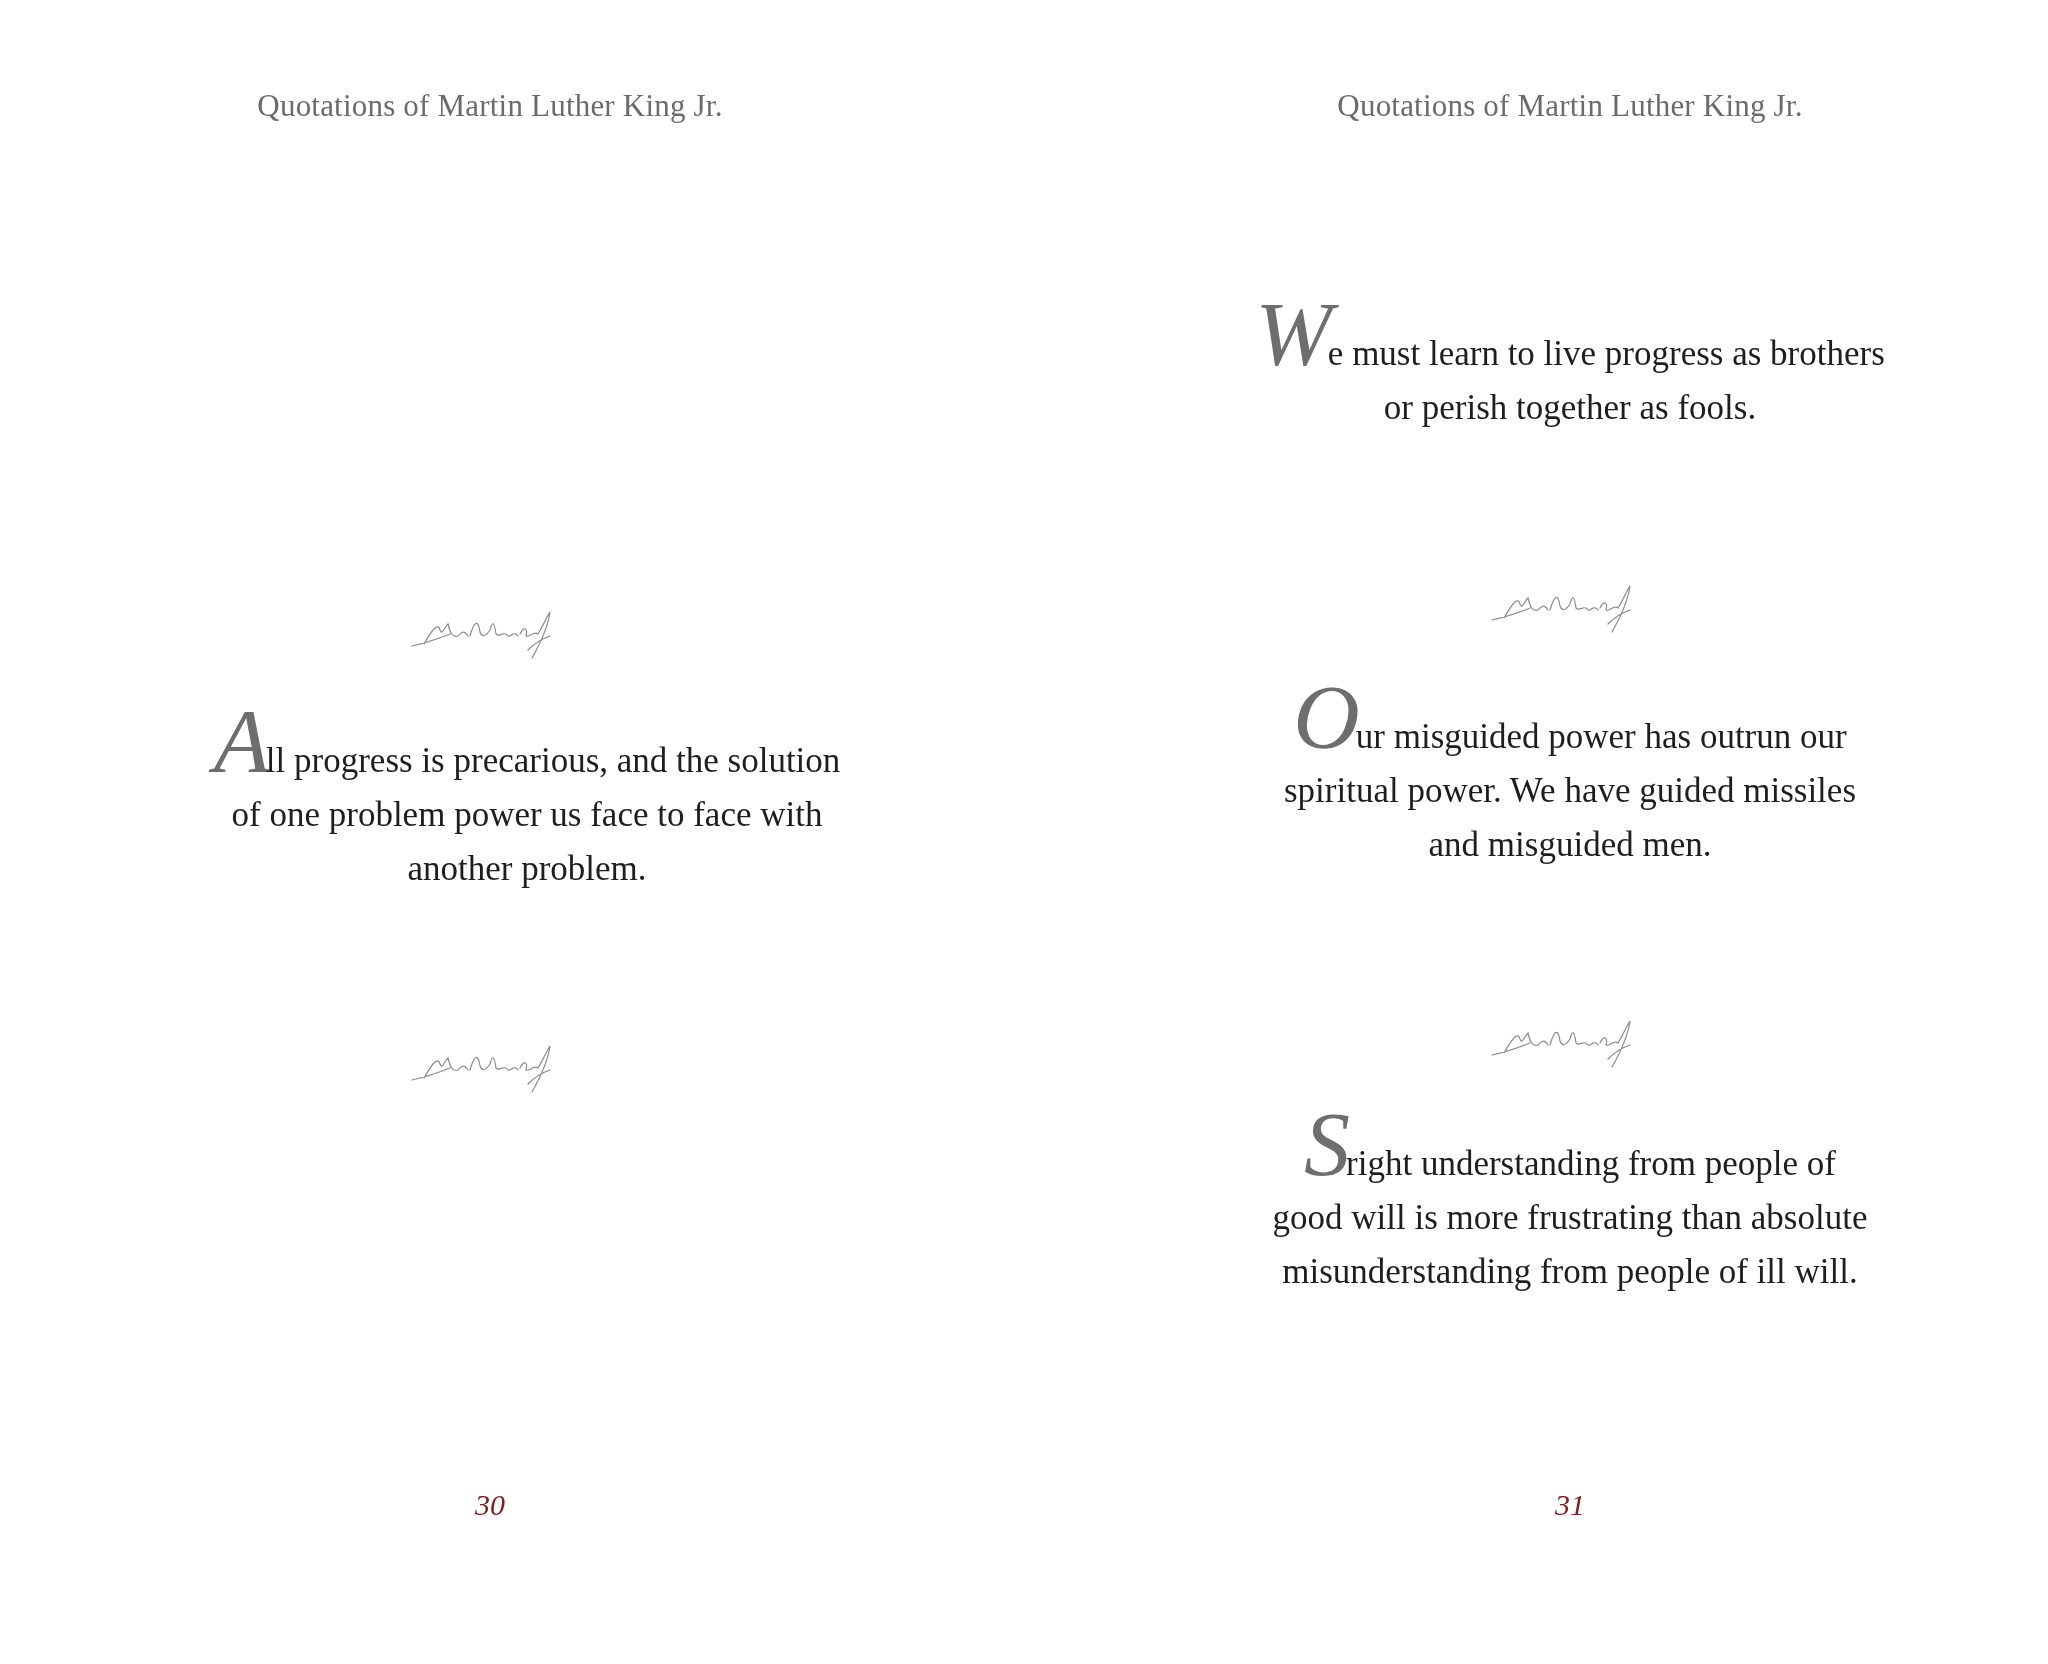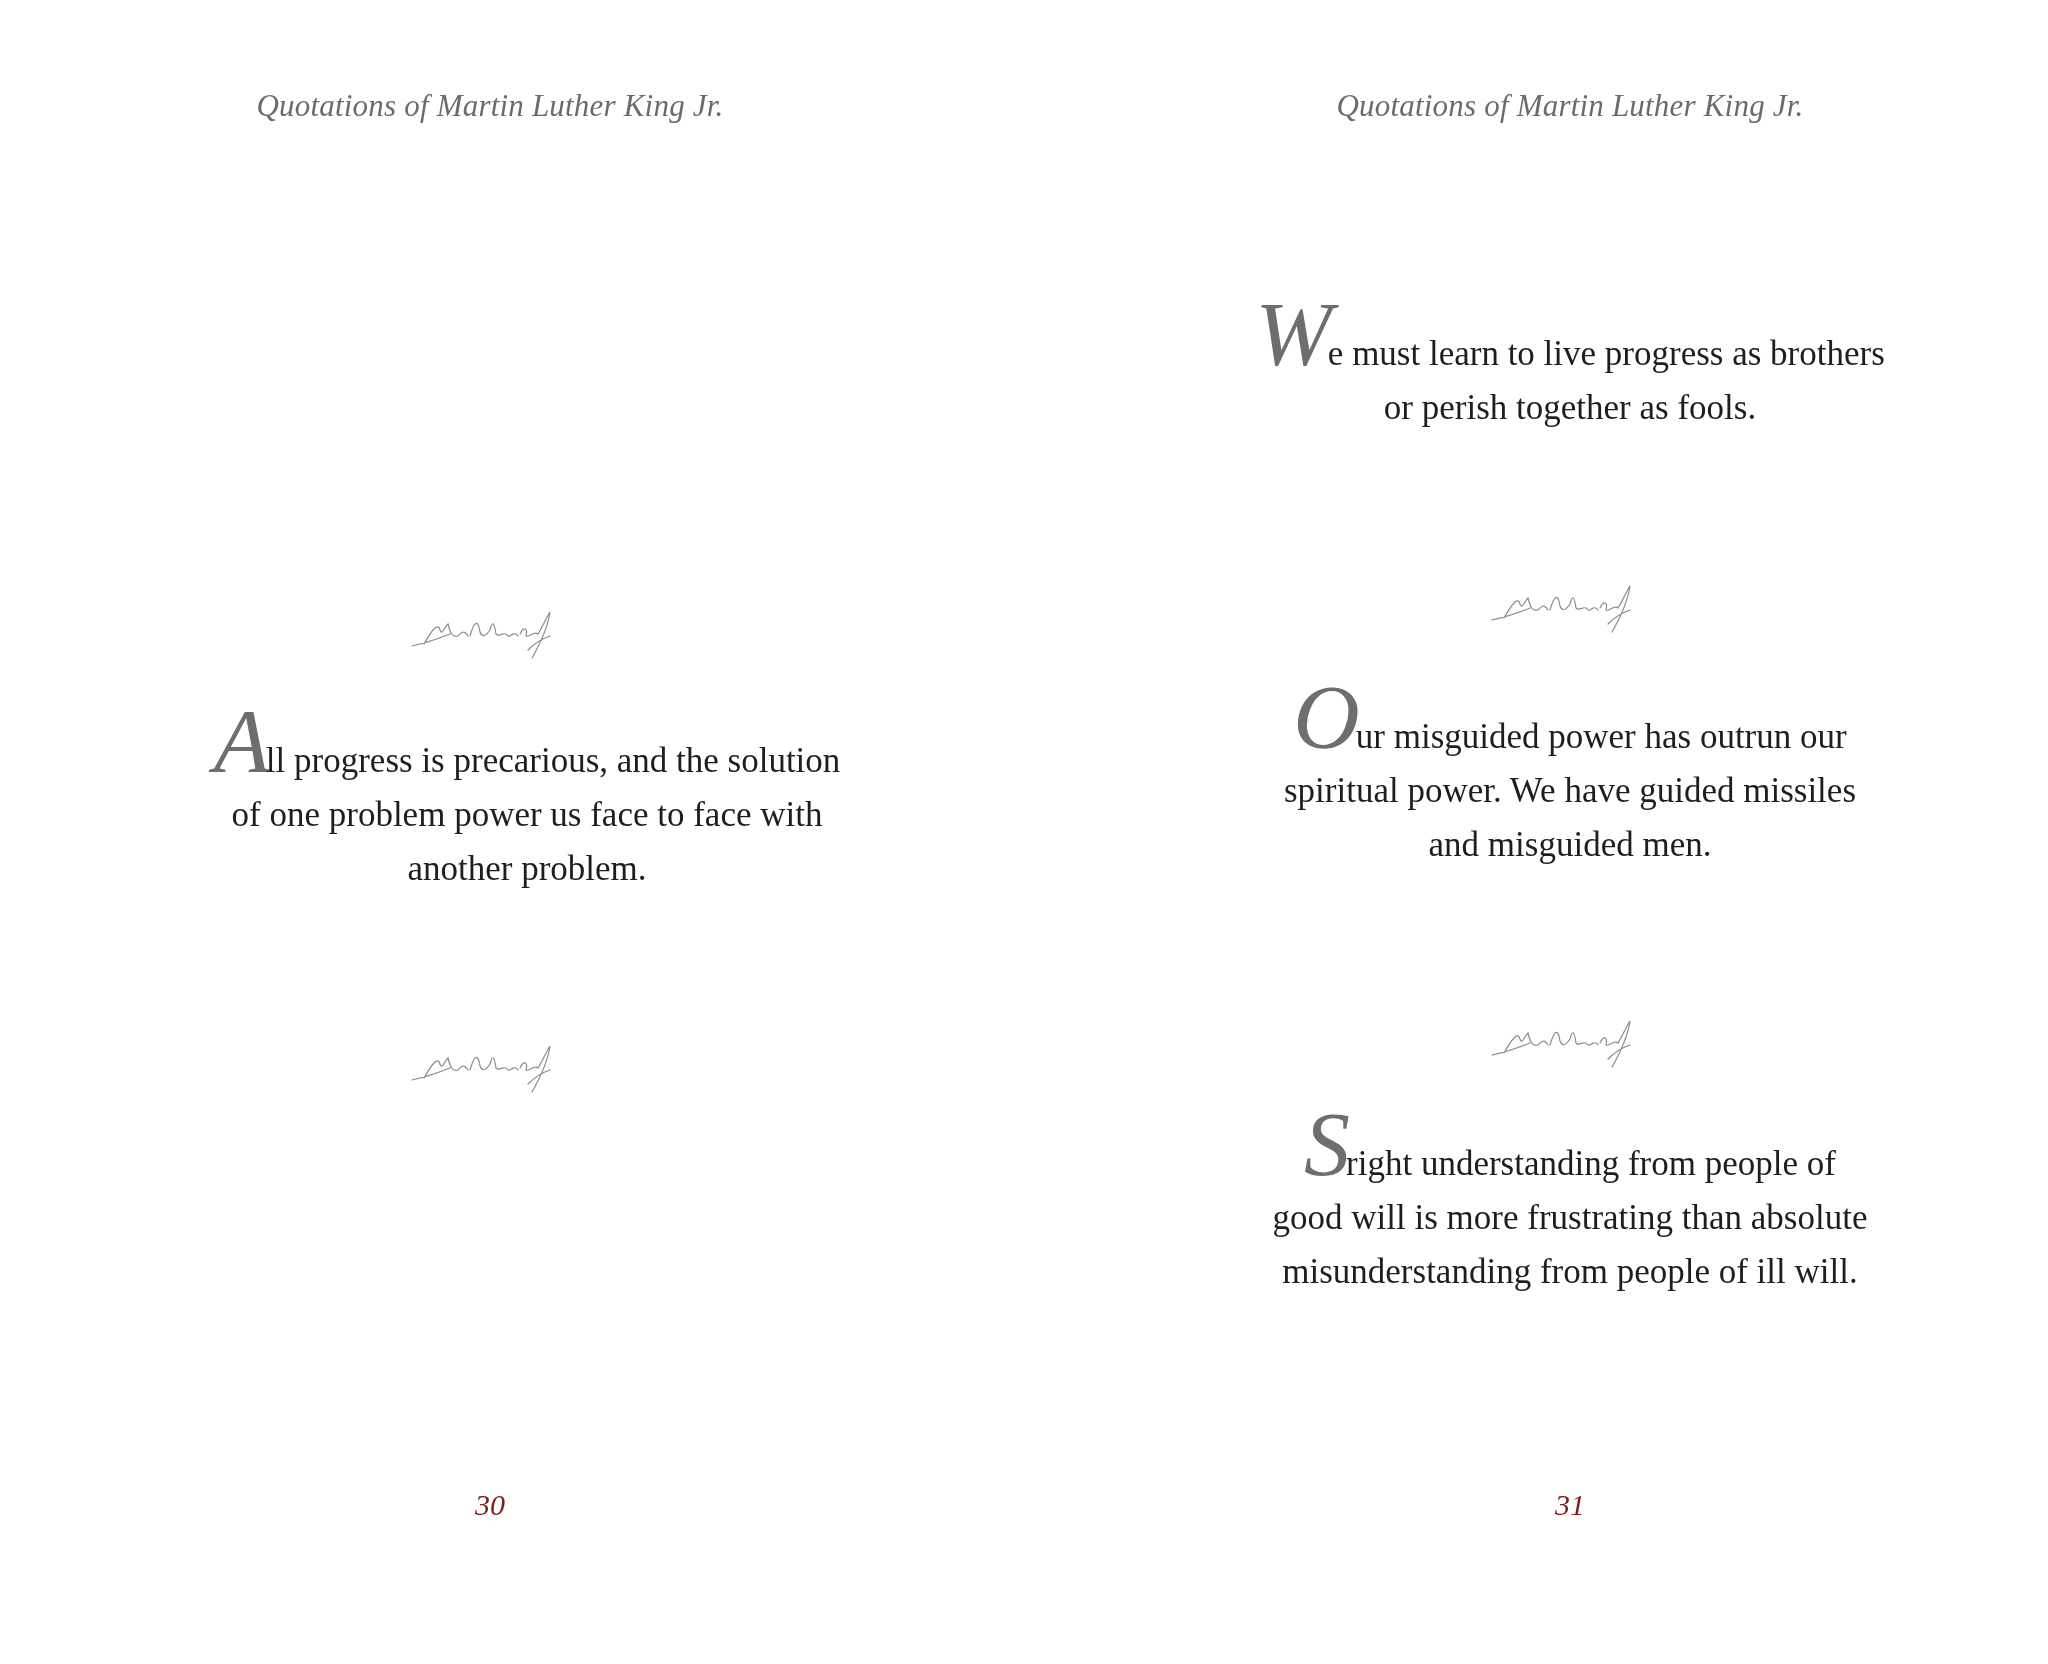--- a/index.html
+++ b/index.html
@@ -3,21 +3,21 @@
 <meta charset="utf-8">
 <style>
   html, body { margin: 0; padding: 0; background: #ffffff; }
   body { width: 2048px; height: 1664px; position: relative; overflow: hidden;
          font-family: "DejaVu Serif", "Liberation Serif", serif; color: #1e1e1e; }
   .spread { position: absolute; inset: 0; }
   .page { position: absolute; top: 0; height: 1664px; }
   .page.left { left: 0; width: 980px; }
   .page.right { left: 1080px; width: 980px; }
   .running-head { position: absolute; top: 88px; left: 0; width: 100%; text-align: center;
-                  font-family: "Liberation Serif", serif; font-style: italic; font-size: 31px;
+                  font-family: "Liberation Serif", serif; font-size: 31px;
                   color: #6b6b6b; letter-spacing: 0.2px; }
   .quote { position: absolute; left: 0; width: 100%; text-align: center;
            font-family: "Liberation Serif", serif; font-size: 35px; line-height: 54px;
            color: #1e1e1e; }
   .quote .line { display: block; white-space: nowrap; }
   .dropcap { font-family: "Liberation Serif", serif; font-style: italic; font-size: 92px;
              color: #6e6e6e; line-height: 0; vertical-align: baseline; margin-right: -4px; }
   .signature { position: absolute; width: 150px; height: 55px; }
   .signature svg { width: 100%; height: 100%; }
   .folio { position: absolute; top: 1488px; left: 0; width: 100%; text-align: center;

